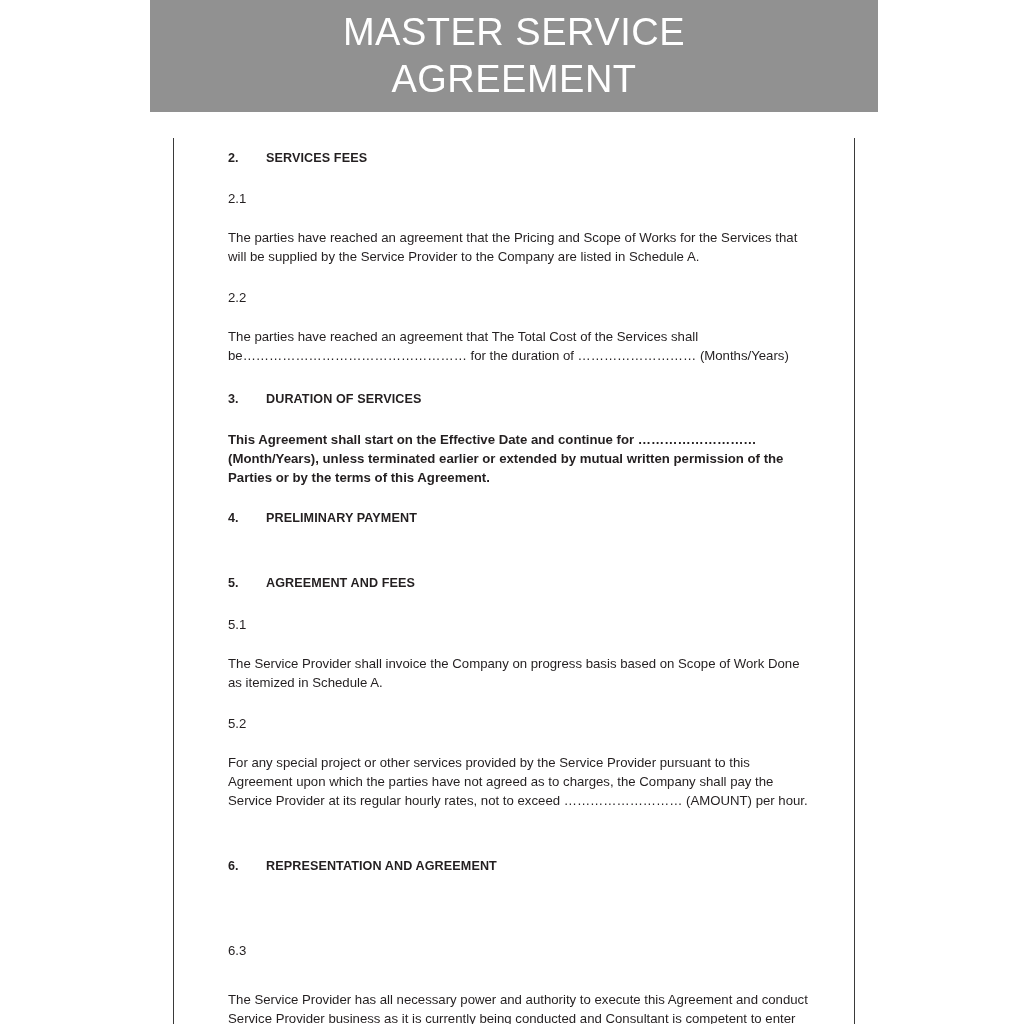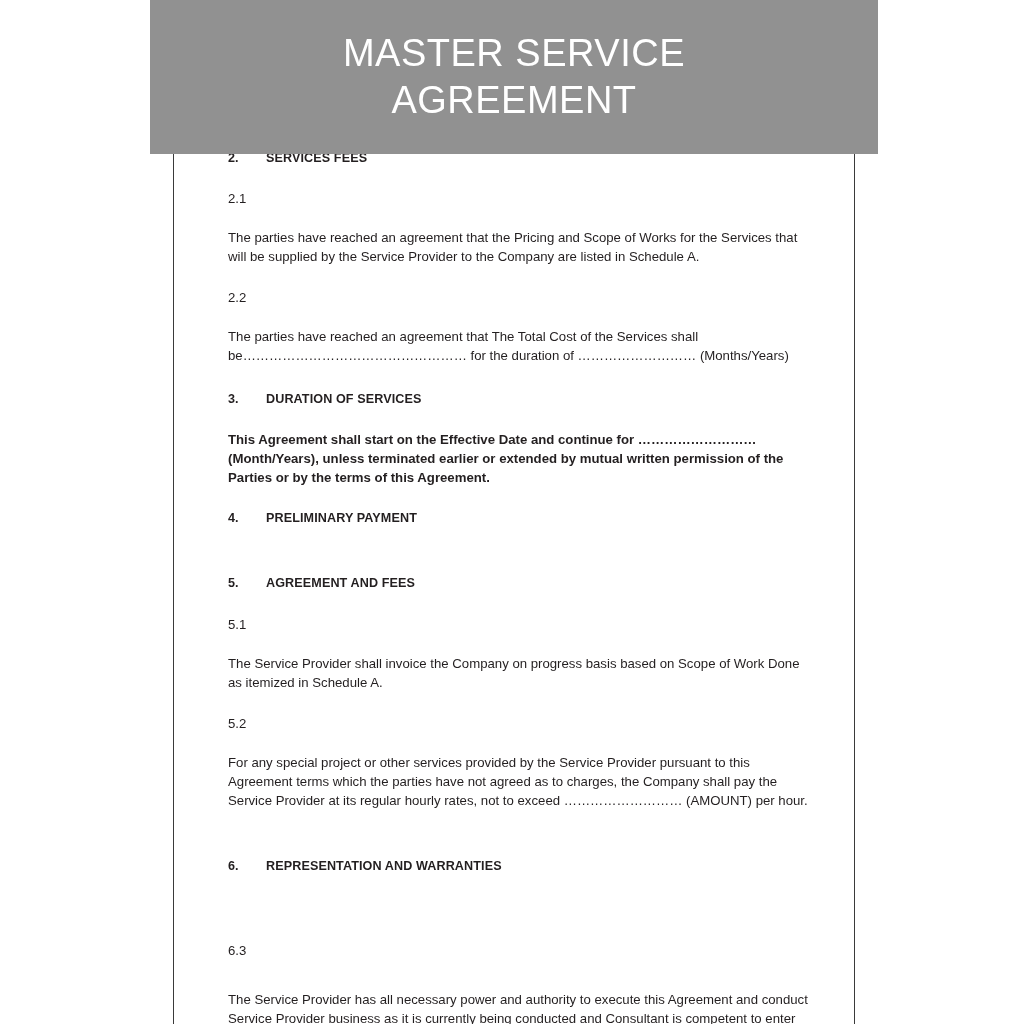--- a/index.html
+++ b/index.html
@@ -21,21 +21,21 @@
     height: 1024px;
     background: #ffffff;
   }
 
   
   #title-banner {
     position: absolute;
     left: 150px;
     top: 0;
     width: 728px;
-    height: 154px;
+    height: 112px;
     background: #919191;
     display: flex;
     align-items: center;
     justify-content: center;
     z-index: 3;
   }
   #title-banner .title-text {
     color: #ffffff;
     font-family: "Liberation Sans", sans-serif;
     font-weight: 300;
@@ -182,29 +182,29 @@
       <div class="gap-md"></div>
 
       <div class="clause">
         <span class="num">5.1</span>
         <span class="ctext">The Service Provider shall invoice the Company on progress basis based on Scope of Work Done as itemized in Schedule A.</span>
       </div>
       <div class="gap-md"></div>
 
       <div class="clause">
         <span class="num">5.2</span>
-        <span class="ctext dots">For any special project or other services provided by the Service Provider pursuant to this Agreement terms which the parties have not agreed as to charges, the Company shall pay the Service Provider at its regular hourly rates, not to exceed ……………………… (AMOUNT) per hour.</span>
+        <span class="ctext dots">For any special project or other services provided by the Service Provider pursuant to this Agreement upon which the parties have not agreed as to charges, the Company shall pay the Service Provider at its regular hourly rates, not to exceed ……………………… (AMOUNT) per hour.</span>
       </div>
       <div class="gap-md"></div>
 
       <div class="gap-lg"></div>
 
       <div class="sec-heading">
         <span class="num">6.</span>
-        <span class="htext">REPRESENTATION AND WARRANTIES</span>
+        <span class="htext">REPRESENTATION AND AGREEMENT</span>
       </div>
       <div class="gap-md"></div>
 
       <div class="gap-md"></div>
 
       <div class="gap-md"></div>
 
       <div class="clause wide">
         <span class="num">6.3</span>
         <span class="ctext">The Service Provider has all necessary power and authority to execute this Agreement and conduct Service Provider business as it is currently being conducted and Consultant is competent to enter into this Agreement and to perform Service Provider obligations under this Agreement.</span>

